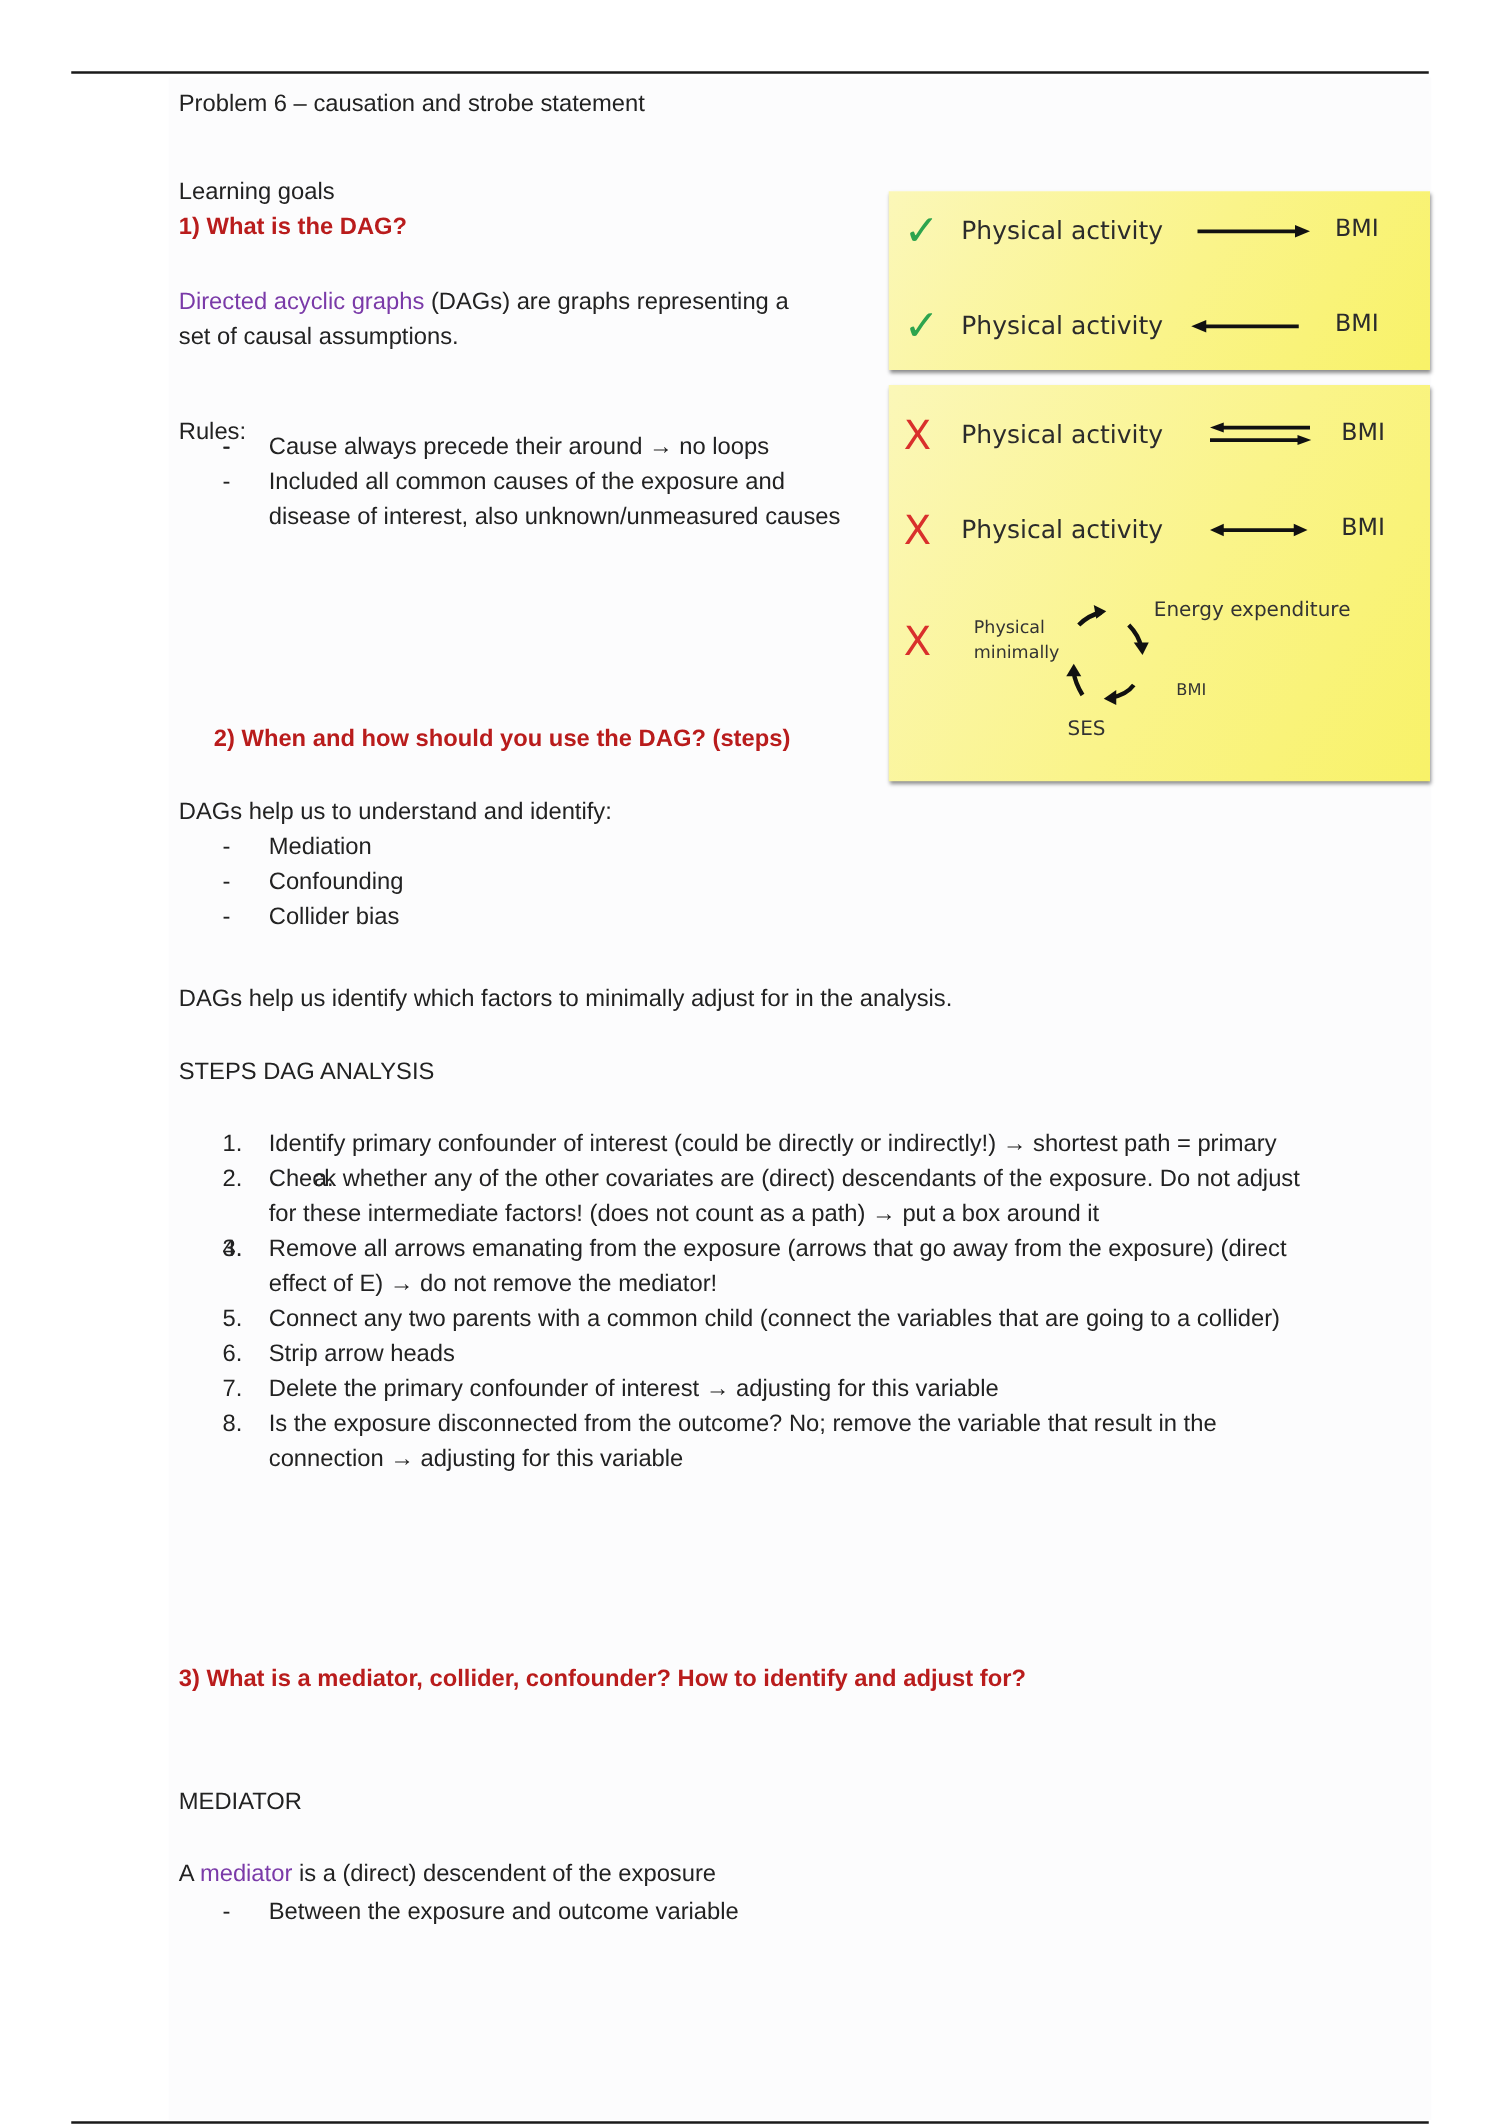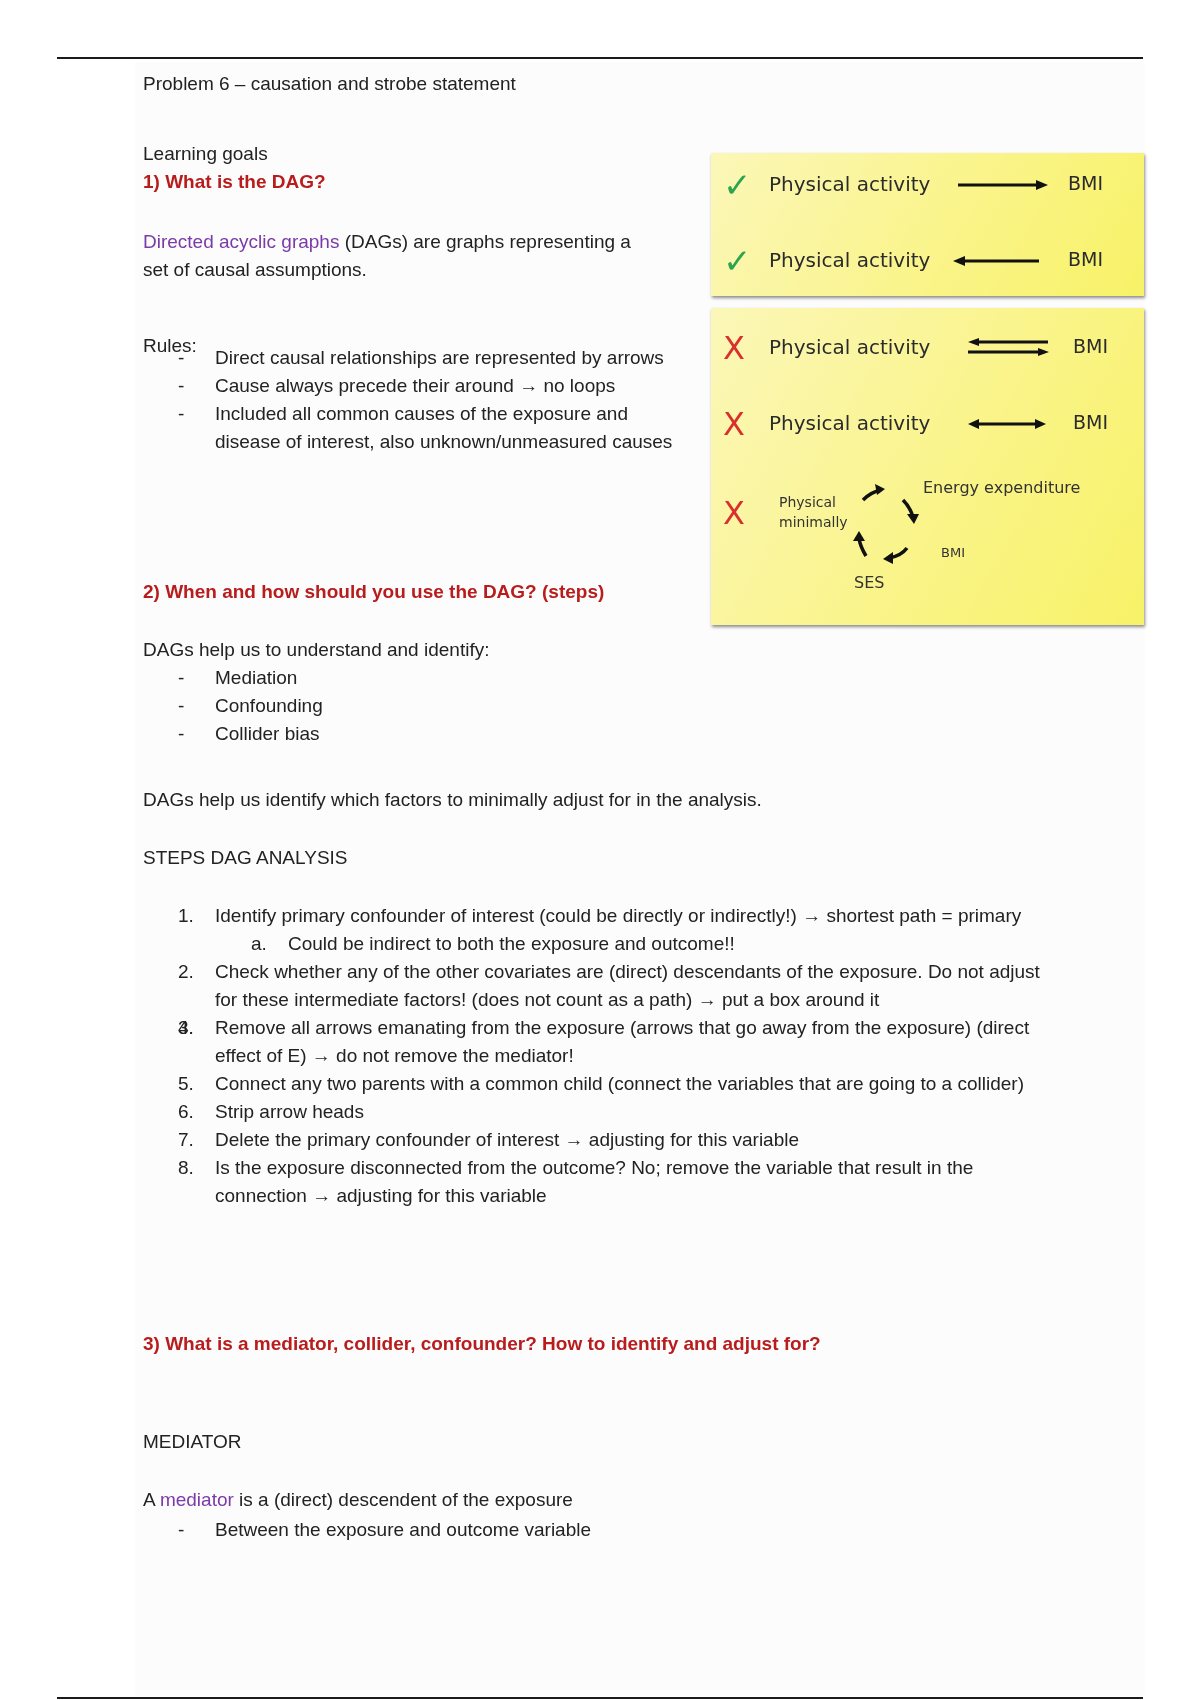--- a/index.html
+++ b/index.html
@@ -54,39 +54,39 @@
   <div class="abs" style="top:70px;">Problem 6 – causation and strobe statement</div>
 
   <div class="abs" style="top:140px;">Learning goals</div>
   <div class="abs bold" style="top:168px;">1) What is the DAG?</div>
 
   <div class="abs" style="top:228px;"><span class="purple">Directed acyclic graphs</span><span> (DAGs) are graphs representing a</span></div>
   <div class="abs" style="top:256px;">set of causal assumptions.</div>
 
   <div class="abs" style="top:332px;">Rules:</div>
   <div class="bullet-list" style="top:344px;">
-    <div class="bl-item"><span class="dash">-</span><span>Direct causal relationships are represented by arrows</span></div>
+    <div class="bl-item"><span class="dash">-</span></div>
     <div class="bl-item"><span class="dash">-</span><span>Cause always precede their around → no loops</span></div>
     <div class="bl-item"><span class="dash">-</span><span>Included all common causes of the exposure and disease of interest, also unknown/unmeasured causes</span></div>
   </div>
 
-  <div class="abs bold" style="top:578px;">2) When and how should you use the DAG? (steps)</div>
+  <div class="abs bold" style="top:578px;margin-left:28px;">2) When and how should you use the DAG? (steps)</div>
   <div class="abs" style="top:636px;">DAGs help us to understand and identify:</div>
   <div class="bullet-list" style="top:664px;">
     <div class="bl-item"><span class="dash">-</span><span>Mediation</span></div>
     <div class="bl-item"><span class="dash">-</span><span>Confounding</span></div>
     <div class="bl-item"><span class="dash">-</span><span>Collider bias</span></div>
   </div>
 
   <div class="abs" style="top:786px;">DAGs help us identify which factors to minimally adjust for in the analysis.</div>
   <div class="abs" style="top:844px;">STEPS DAG ANALYSIS</div>
 
   <div class="ol" style="top:902px;">
     <div class="ol-item"><span class="num">1.</span><span>Identify primary confounder of interest (could be directly or indirectly!) → shortest path = primary</span></div>
-    <div class="ol-sub"><span class="num">a.</span><span>Could be indirect to both the exposure and outcome!!</span></div>
+    <div class="ol-sub"><span class="num">a.</span></div>
     <div class="ol-item"><span class="num">2.</span><span>Check whether any of the other covariates are (direct) descendants of the exposure. Do not adjust for these intermediate factors! (does not count as a path) → put a box around it</span></div>
     <div class="ol-item"><span class="num">3.</span></div>
     <div class="ol-item"><span class="num">4.</span><span>Remove all arrows emanating from the exposure (arrows that go away from the exposure) (direct effect of E) → do not remove the mediator!</span></div>
     <div class="ol-item"><span class="num">5.</span><span>Connect any two parents with a common child (connect the variables that are going to a collider)</span></div>
     <div class="ol-item"><span class="num">6.</span><span>Strip arrow heads</span></div>
     <div class="ol-item"><span class="num">7.</span><span>Delete the primary confounder of interest → adjusting for this variable</span></div>
     <div class="ol-item"><span class="num">8.</span><span>Is the exposure disconnected from the outcome? No; remove the variable that result in the connection → adjusting for this variable</span></div>
   </div>
 
   <div class="abs bold" style="top:1330px;">3) What is a mediator, collider, confounder? How to identify and adjust for?</div>

